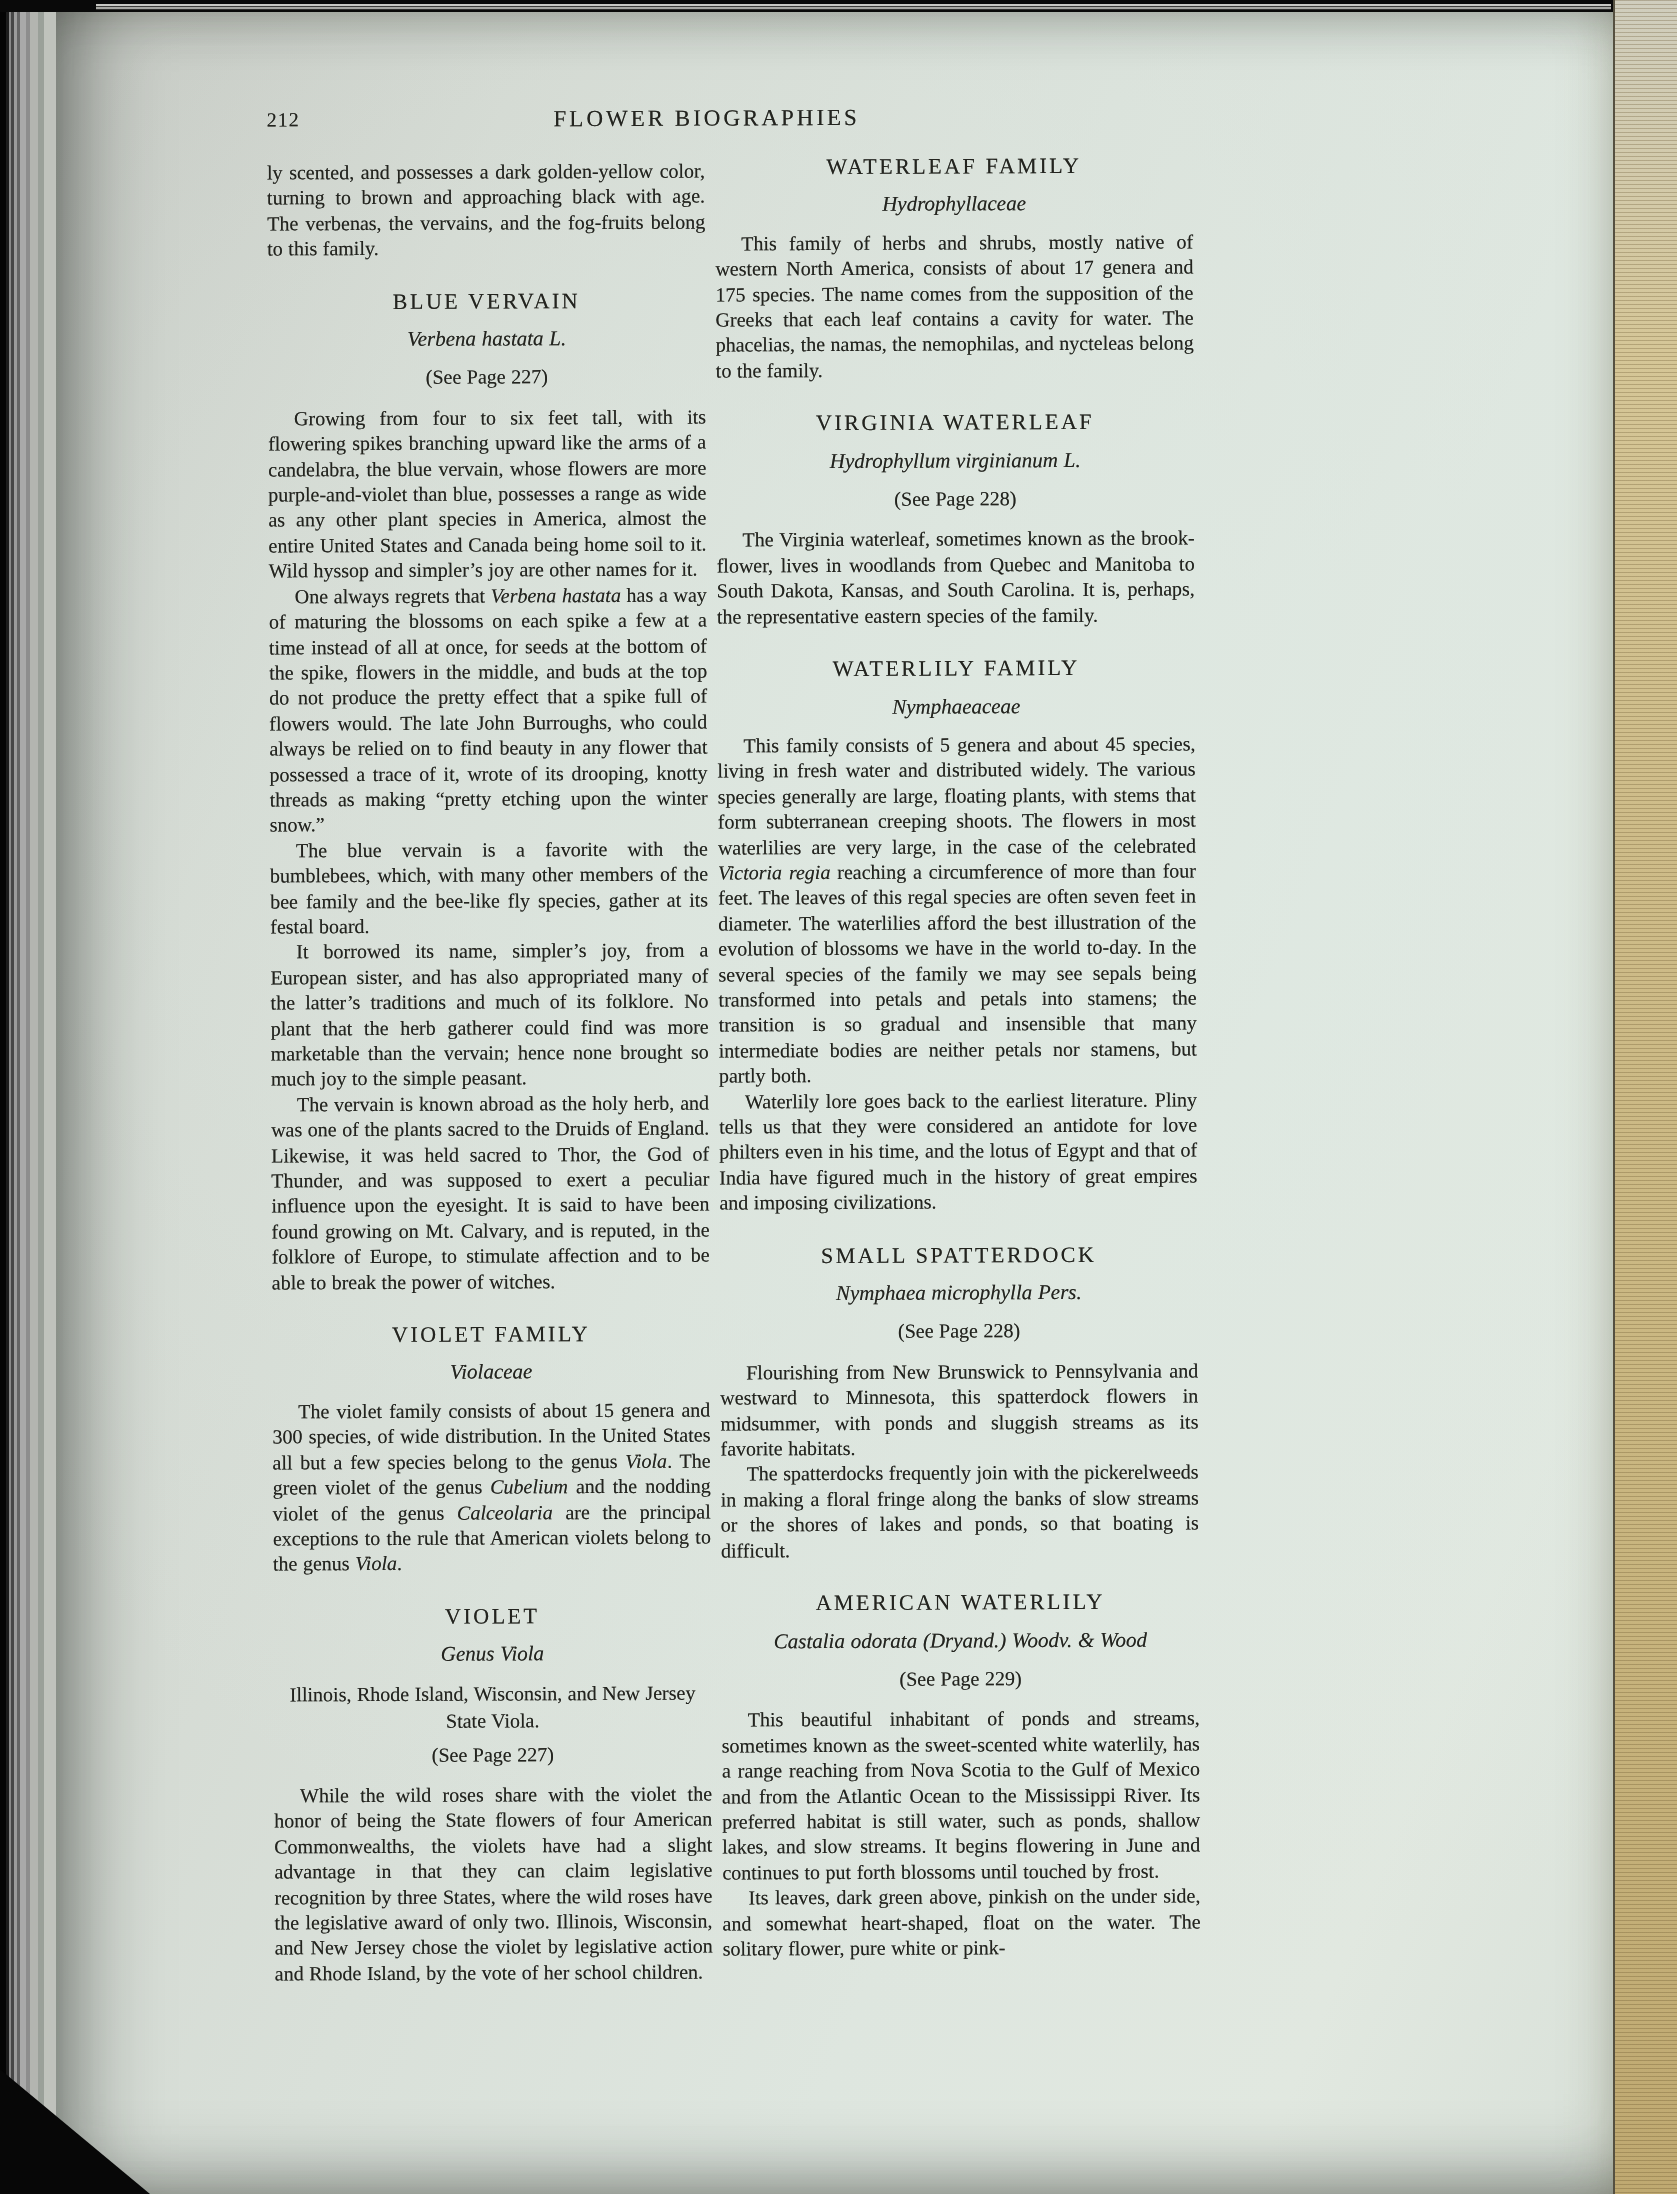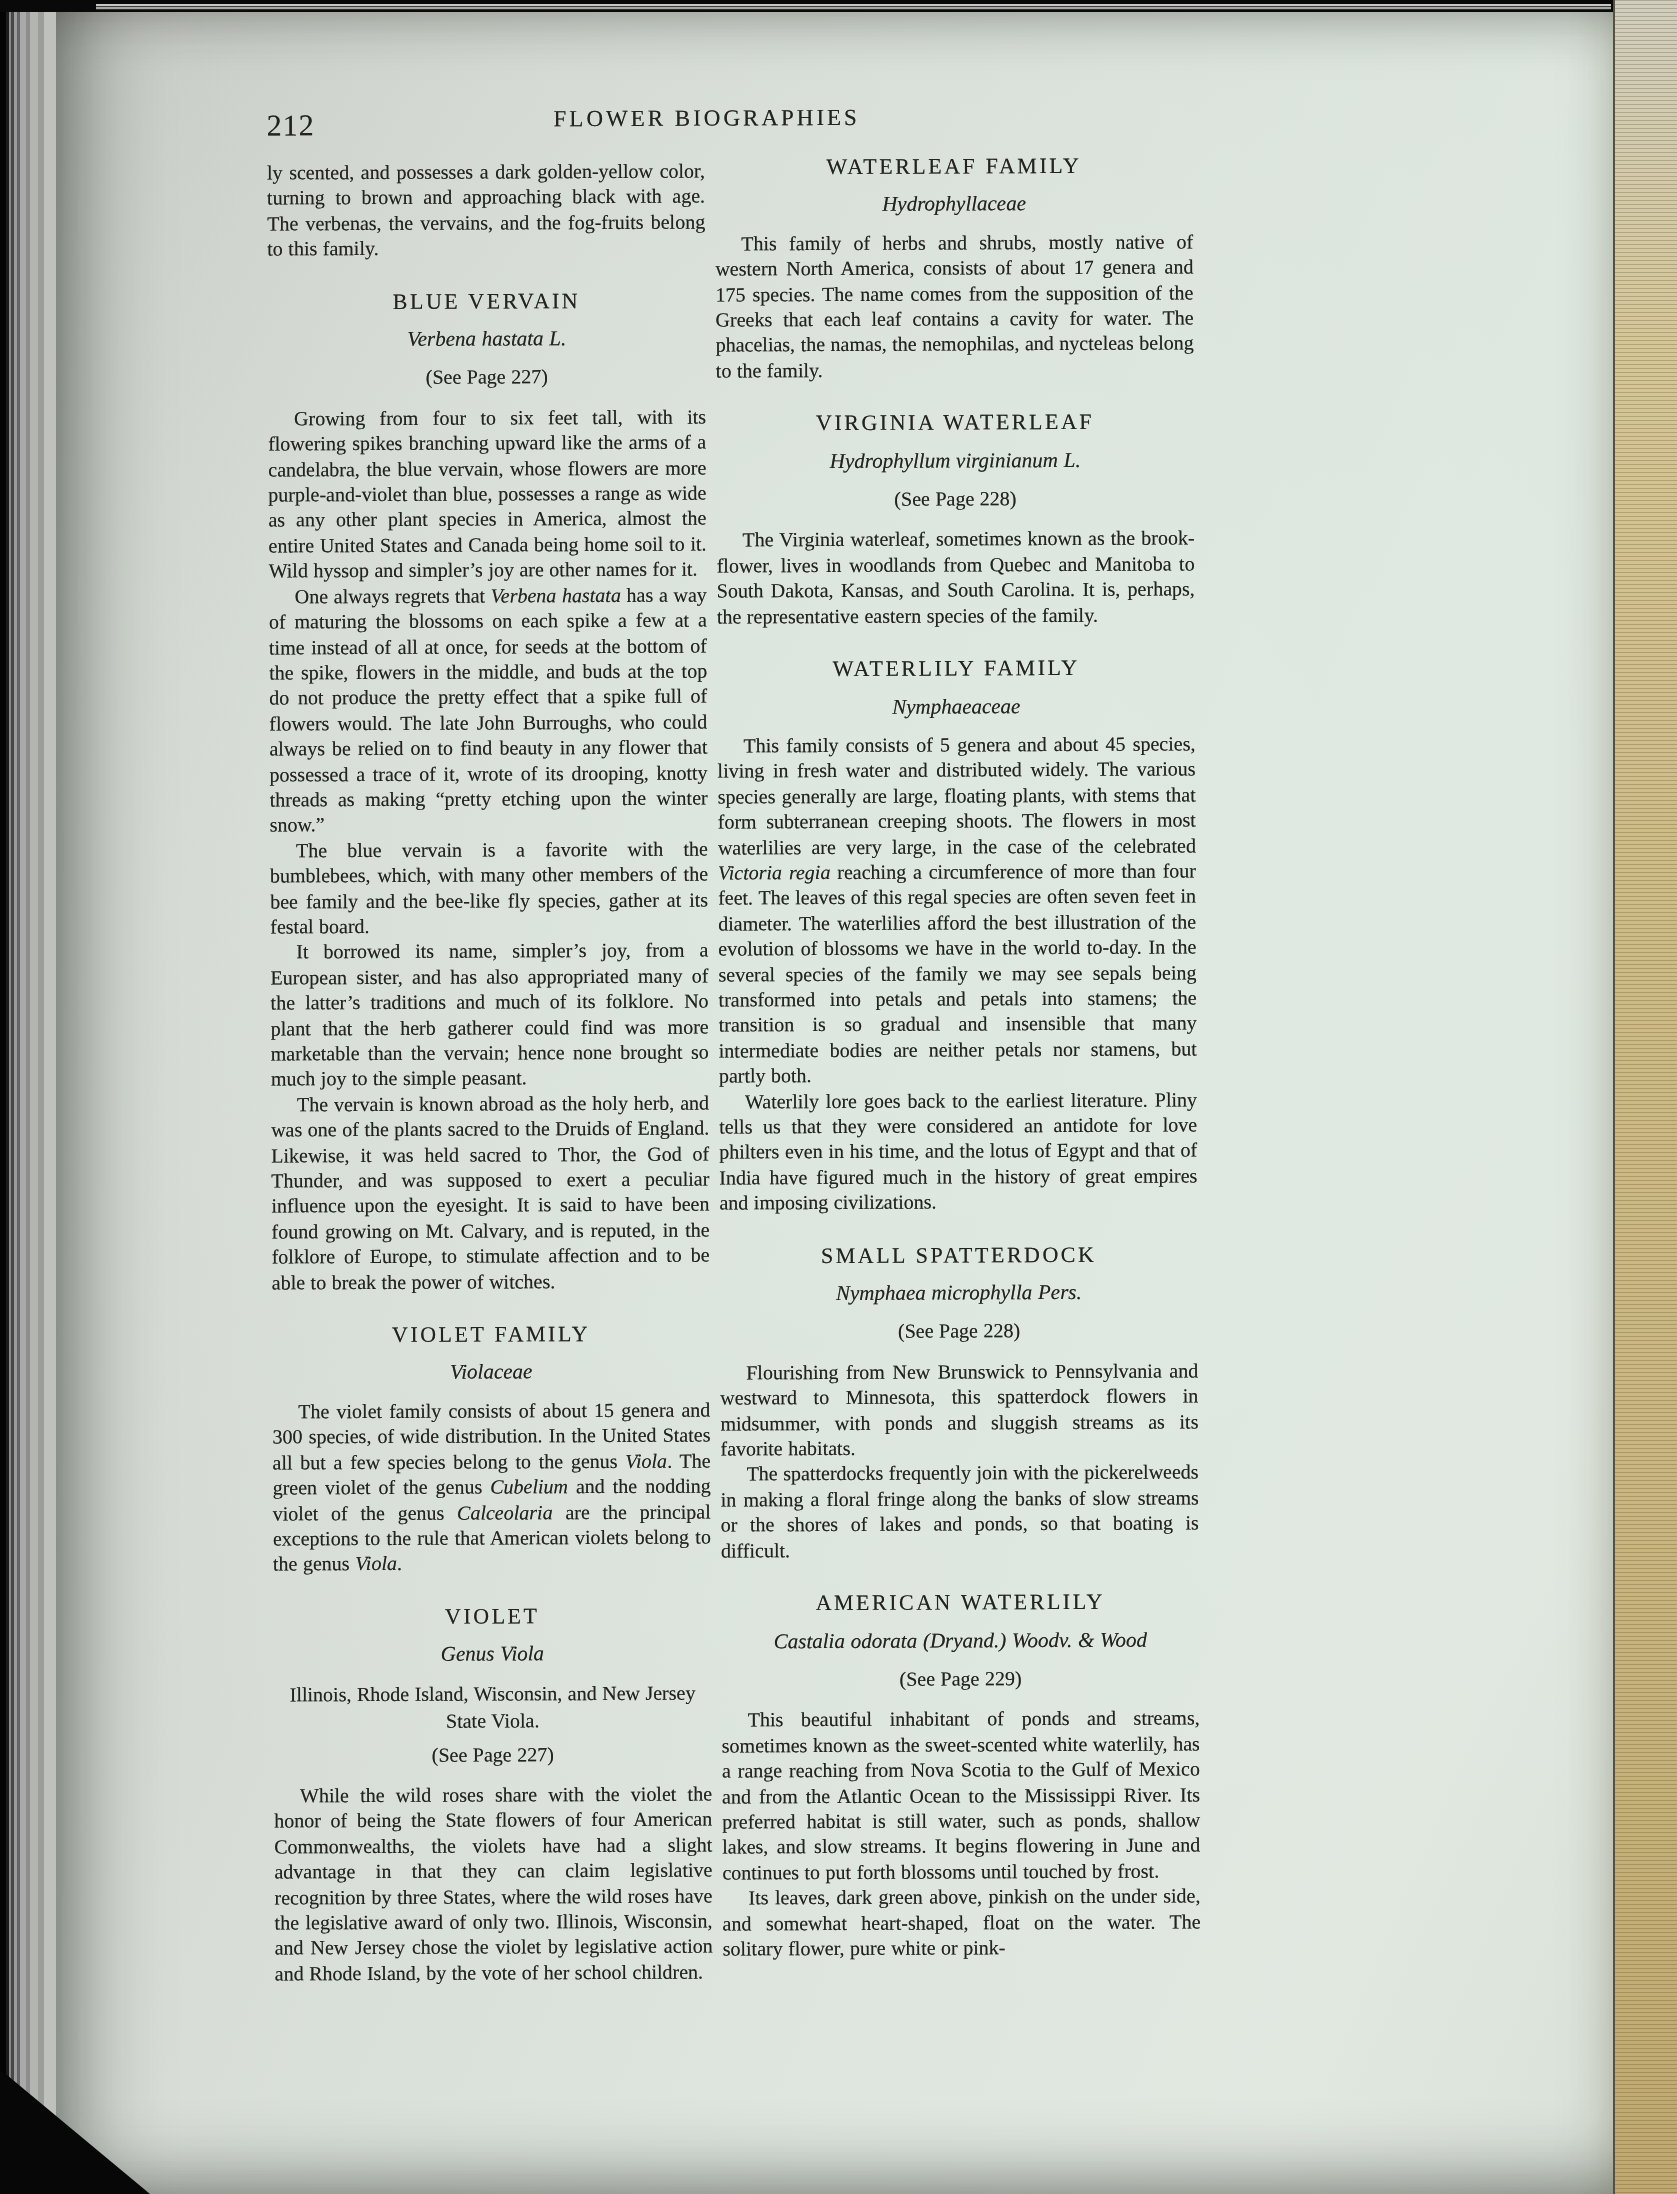--- a/index.html
+++ b/index.html
@@ -34,21 +34,21 @@
                inset 0 -50px 80px -45px rgba(35,40,35,.45),
                inset 0 35px 60px -40px rgba(40,45,40,.30);}
 
   
   .corner-wedge{position:absolute;left:0;bottom:0;width:150px;height:145px;background:#070707;
     clip-path:polygon(0 14%,100% 100%,0 100%);}
 
   .text-layer{position:absolute;inset:0;transform:rotate(-0.25deg);color:#23241f;
     text-shadow:0 0 .5px rgba(35,35,30,.55);}
 
-  .pagenum{position:absolute;left:215px;top:94px;font-size:30px;letter-spacing:1px;}
+  .pagenum{position:absolute;left:215px;top:94px;font-size:20px;letter-spacing:1px;}
   .runhead{position:absolute;left:215px;top:93px;width:880px;text-align:center;
     font-size:23px;letter-spacing:3px;}
 
   .col{position:absolute;font-size:20px;line-height:25.4px;text-align:justify;word-spacing:.5px;}
   .col-left{left:215px;top:146px;width:438px;}
   .col-right{left:663px;top:142px;width:478px;}
 
   .col p{margin:0;text-indent:26px;}
   .col p.noindent{text-indent:0;}
   .sect-title{text-align:center;font-size:22px;letter-spacing:2.5px;margin:27px 0 13px;

